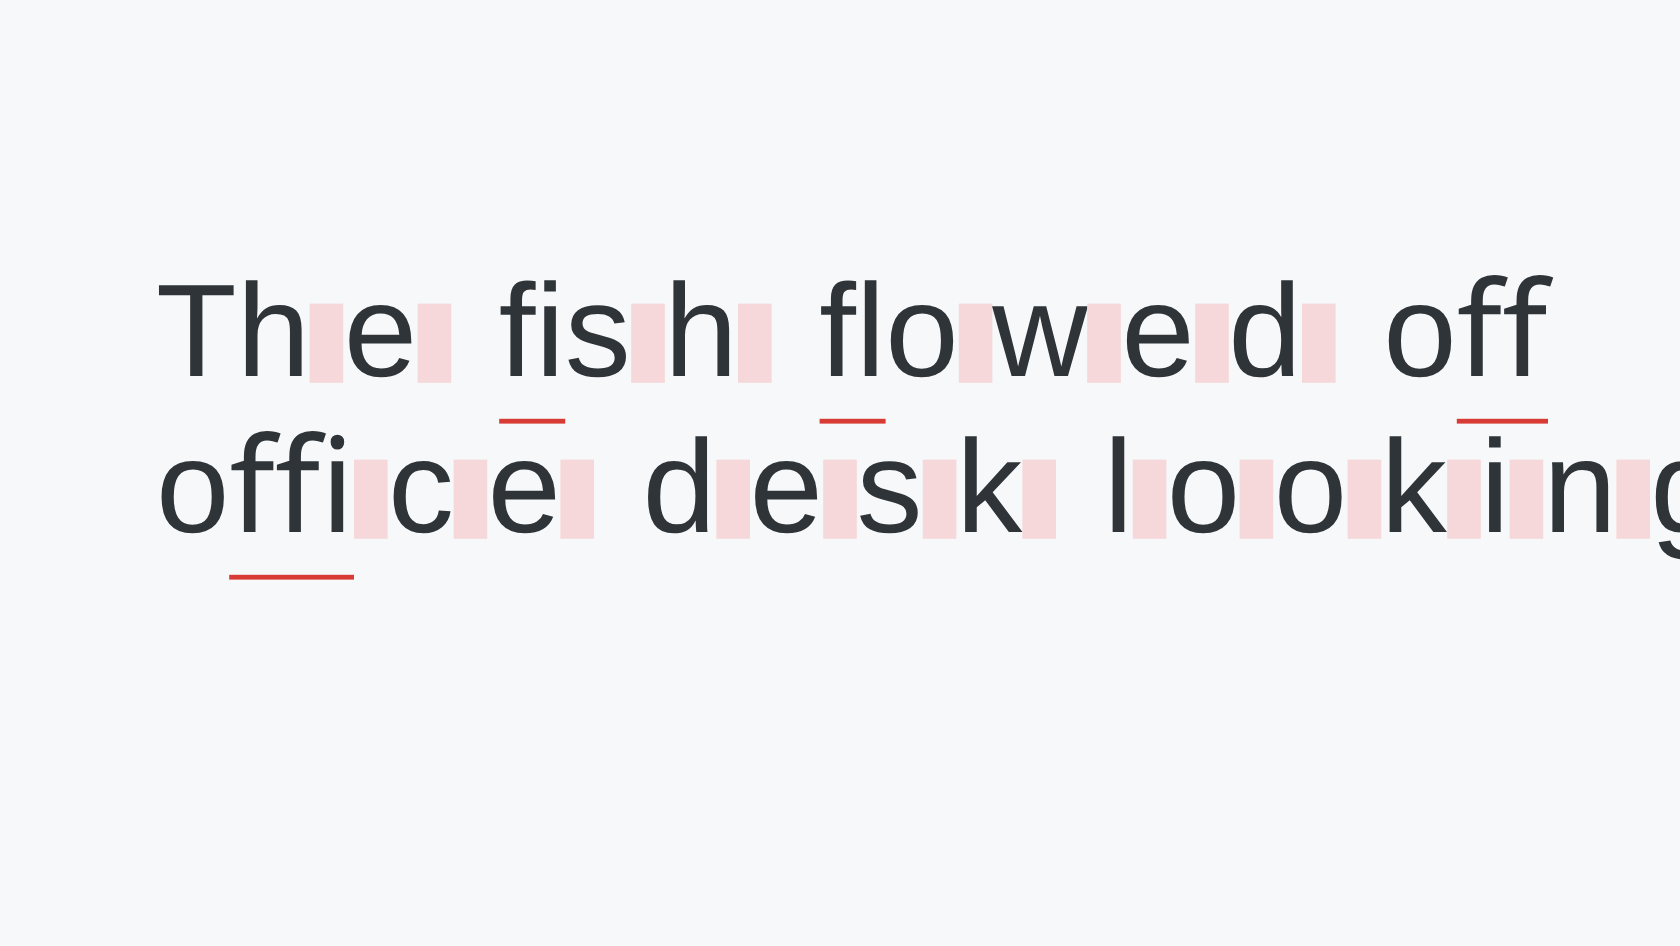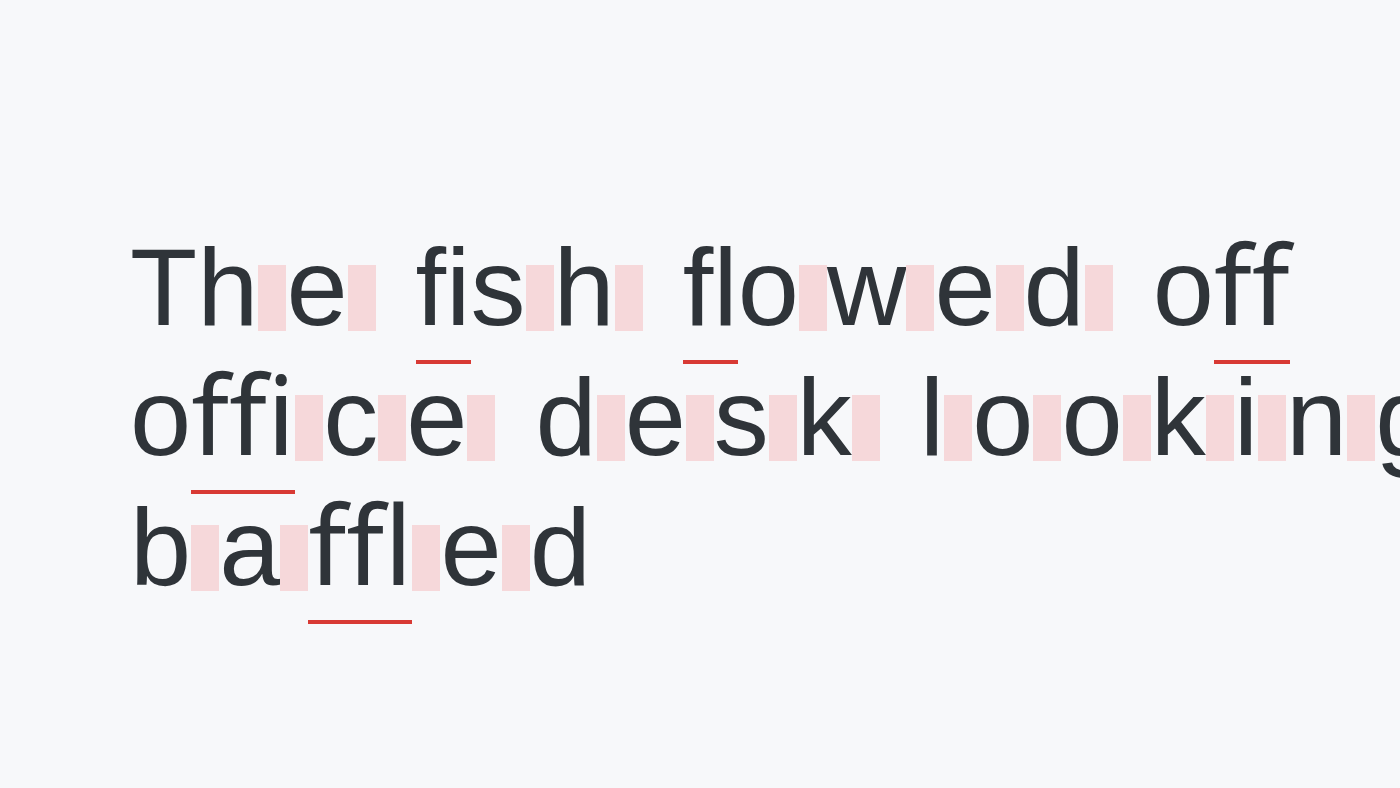--- a/index.html
+++ b/index.html
@@ -6,21 +6,21 @@
     margin: 0;
     padding: 0;
     width: 1400px;
     height: 788px;
     background: #f7f8fa;
     font-family: "Source Sans Pro", "Segoe UI", "Helvetica Neue", Arial, sans-serif;
   }
   .stage {
     position: absolute;
     left: 130px;
-    top: 222px;
+    top: 211px;
     width: 1140px;
   }
   .line {
     white-space: nowrap;
     font-size: 110px;
     line-height: 130px;
     color: #2f3439;
     font-weight: 400;
     letter-spacing: 0;
   }
@@ -50,14 +50,13 @@
     background: #d83a34;
   }
   .sp { display:inline-block; width:40px; }
 </style>
 </head>
 <body>
 
 <div class="stage">
   <div class="line"><span class="seg"><span>T</span></span><span class="seg"><span>h</span><span class="pad"></span></span><span class="seg"><span>e</span><span class="pad"></span></span><span class="sp"></span><span class="seg"><span class="ul">ﬁ</span></span><span class="seg"><span>s</span><span class="pad"></span></span><span class="seg"><span>h</span><span class="pad"></span></span><span class="sp"></span><span class="seg"><span class="ul">ﬂ</span></span><span class="seg"><span>o</span><span class="pad"></span></span><span class="seg"><span>w</span><span class="pad"></span></span><span class="seg"><span>e</span><span class="pad"></span></span><span class="seg"><span>d</span><span class="pad"></span></span><span class="sp"></span><span class="seg"><span>o</span></span><span class="seg"><span class="ul">ﬀ</span></span></div>
   <div class="line"><span class="seg"><span>o</span></span><span class="seg"><span class="ul">ﬃ</span><span class="pad"></span></span><span class="seg"><span>c</span><span class="pad"></span></span><span class="seg"><span>e</span><span class="pad"></span></span><span class="sp"></span><span class="seg"><span>d</span><span class="pad"></span></span><span class="seg"><span>e</span><span class="pad"></span></span><span class="seg"><span>s</span><span class="pad"></span></span><span class="seg"><span>k</span><span class="pad"></span></span><span class="sp"></span><span class="seg"><span>l</span><span class="pad"></span></span><span class="seg"><span>o</span><span class="pad"></span></span><span class="seg"><span>o</span><span class="pad"></span></span><span class="seg"><span>k</span><span class="pad"></span></span><span class="seg"><span>i</span><span class="pad"></span></span><span class="seg"><span>n</span><span class="pad"></span></span><span class="seg"><span>g</span></span></div>
-  <div class="line"><span class="seg"><span>b</span><span class="pad"></span></span><span class="seg"><span>a</span><span class="pad"></span></span><span class="seg"><span class="ul">ﬄ</span><span class="pad"></span></span><span class="seg"><span>e</span><span class="pad"></span></span><span class="seg"><span>d</span></span></div>
 </div>
 
 </body></html>

